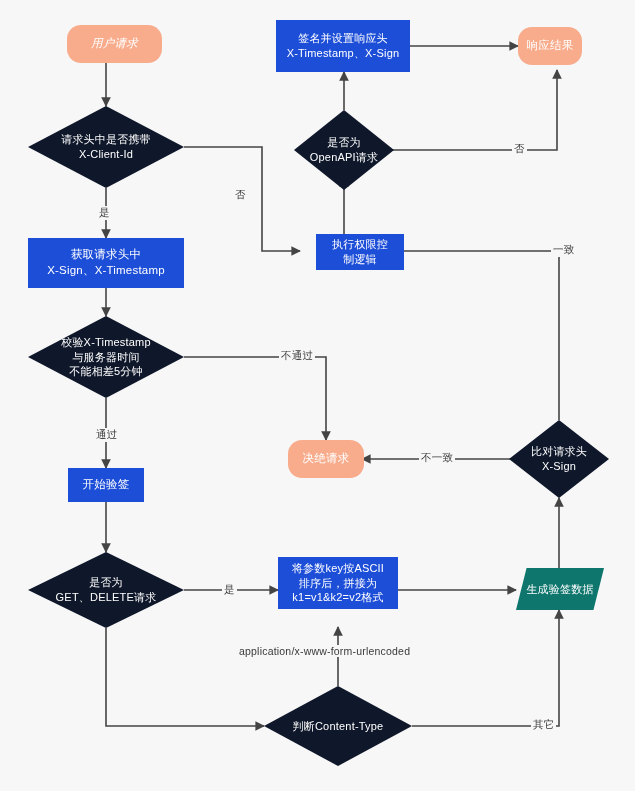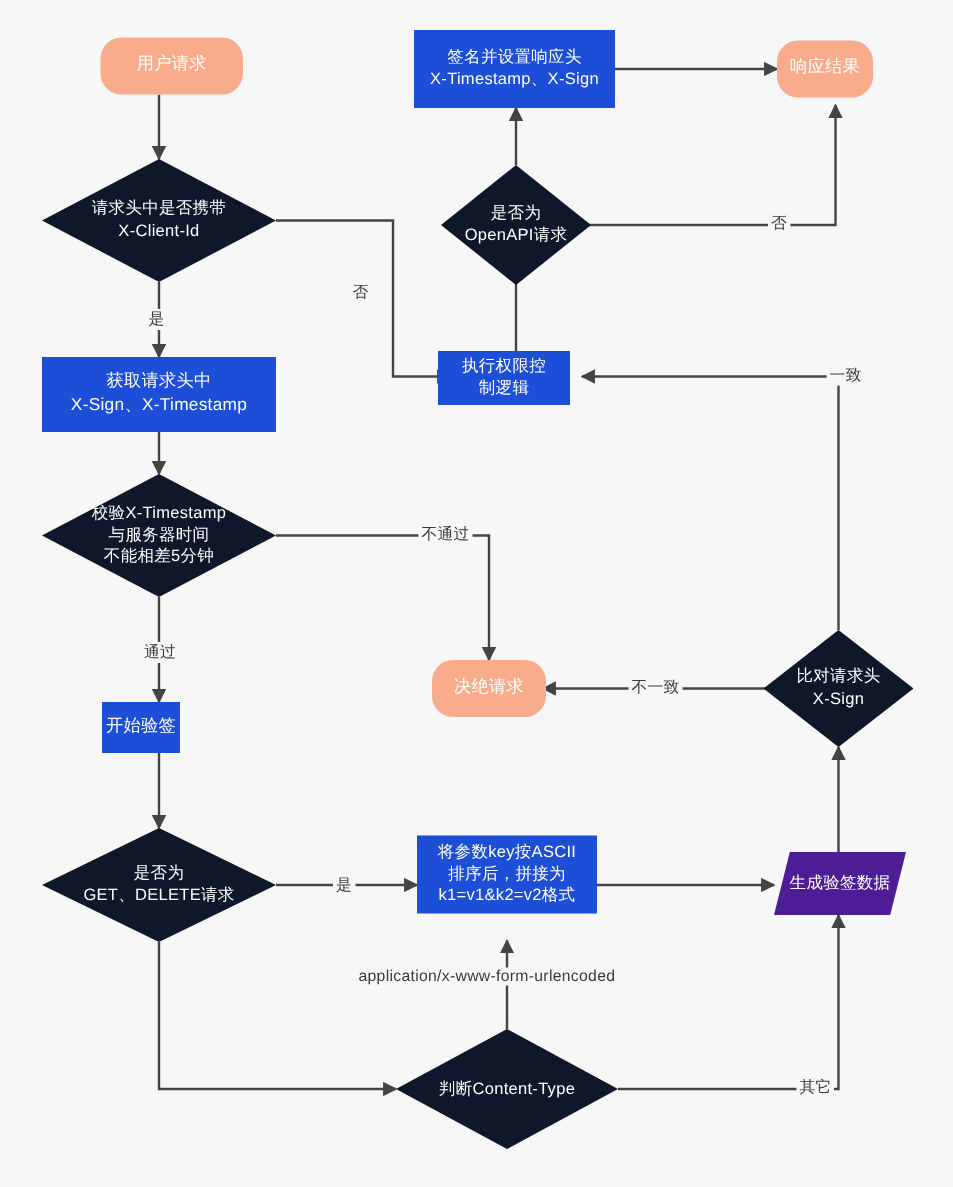--- a/index.html
+++ b/index.html
@@ -47,21 +47,21 @@
   .node.process {
     background: #1d4ed8;
   }
   
   .node.decision {
     background: #0f172a;
     clip-path: polygon(50% 0%, 100% 50%, 50% 100%, 0% 50%);
   }
   
   .node.data {
-    background: #4c1d95;
+    background: #0f766e;
     clip-path: polygon(12% 0%, 100% 0%, 88% 100%, 0% 100%);
     font-family: Liberation Serif, serif;
   }
   .edge-label {
     position: absolute;
     font-size: 10.5px;
     color: #3a3a3a;
     background: #f7f7f7;
     padding: 0 2px;
     white-space: nowrap;
@@ -115,51 +115,51 @@
       <path d="M 344 234 L 344 178"></path>
 
       <path d="M 344 110 L 344 72"></path>
 
       <path d="M 382 150 L 557 150 L 557 70"></path>
 
       <path d="M 410 46 L 518 46"></path>
     </g>
   </svg>
 
-  <div class="node terminator" style="left:67px; top:25px; width:95px; height:38px;">用户请求</div>
+  <div class="node terminator" style="left:67px; top:25px; width:95px; height:38px;font-style:italic;">用户请求</div>
 
   <div class="node decision" style="left:28px; top:106px; width:156px; height:82px; font-size:11px;">请求头中是否携带
 X-Client-Id</div>
 
   <div class="node process" style="left:28px; top:238px; width:156px; height:50px;">获取请求头中
 X-Sign、X-Timestamp</div>
 
   <div class="node decision" style="left:28px; top:316px; width:156px; height:82px; font-size:11px;">校验X-Timestamp
 与服务器时间
 不能相差5分钟</div>
 
-  <div class="node process" style="left:68px; top:468px; width:52px; height:34px;">开始验签</div>
+  <div class="node process" style="left:68px; top:468px; width:76px; height:34px;">开始验签</div>
 
   <div class="node decision" style="left:28px; top:552px; width:156px; height:76px; font-size:11px;">是否为
 GET、DELETE请求</div>
 
   <div class="node process" style="left:278px; top:557px; width:120px; height:52px; font-size:11px;">将参数key按ASCII
 排序后，拼接为
 k1=v1&amp;k2=v2格式</div>
 
   <div class="node decision" style="left:264px; top:686px; width:148px; height:80px; font-size:11px;">判断Content-Type</div>
 
   <div class="node data" style="left:516px; top:568px; width:88px; height:42px; font-size:11px;">生成验签数据</div>
 
   <div class="node decision" style="left:509px; top:420px; width:100px; height:78px; font-size:11px;">比对请求头
 X-Sign</div>
 
   <div class="node terminator" style="left:288px; top:440px; width:76px; height:38px;">决绝请求</div>
 
-  <div class="node process" style="left:292px; top:234px; width:88px; height:36px; font-size:11px;">执行权限控
+  <div class="node process" style="left:316px; top:234px; width:88px; height:36px; font-size:11px;">执行权限控
 制逻辑</div>
 
   <div class="node decision" style="left:294px; top:110px; width:100px; height:80px; font-size:11px;">是否为
 OpenAPI请求</div>
 
   <div class="node process" style="left:276px; top:20px; width:134px; height:52px; font-size:11px;">签名并设置响应头
 X-Timestamp、X-Sign</div>
 
   <div class="node terminator" style="left:518px; top:27px; width:64px; height:38px;">响应结果</div>
 

